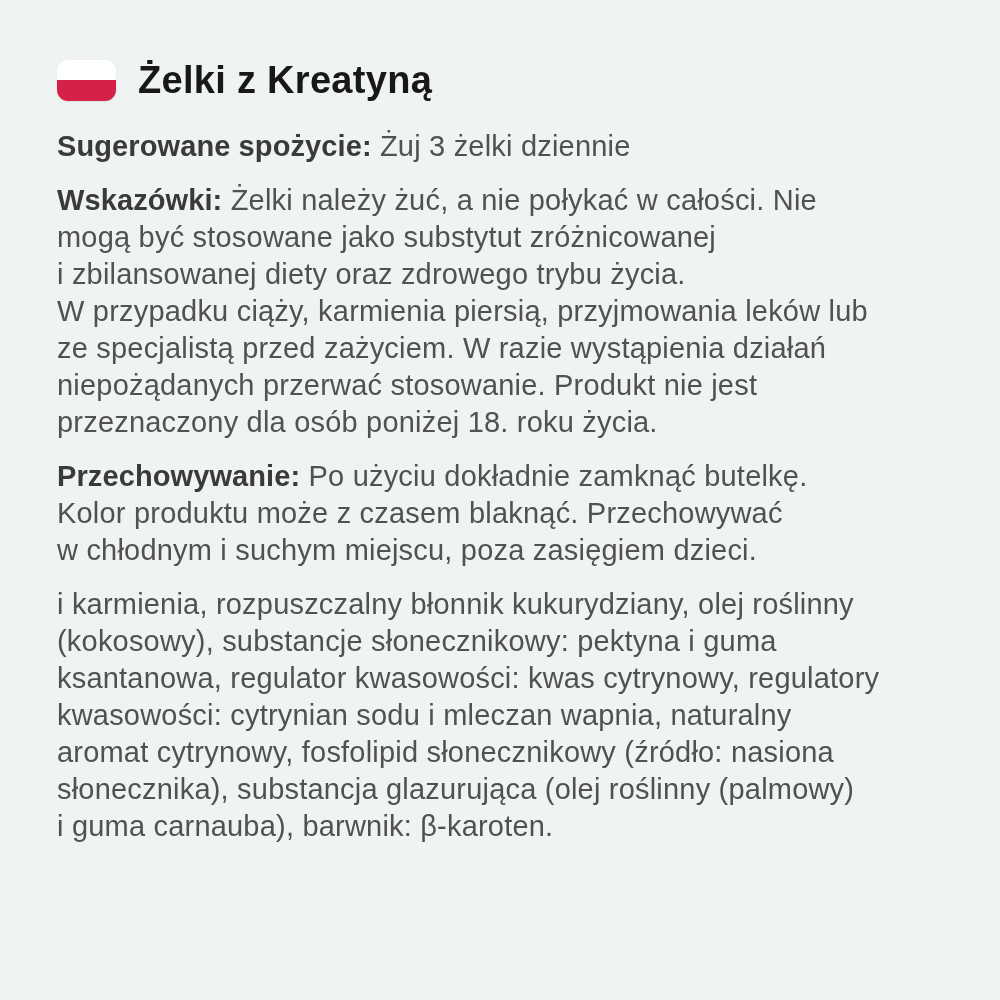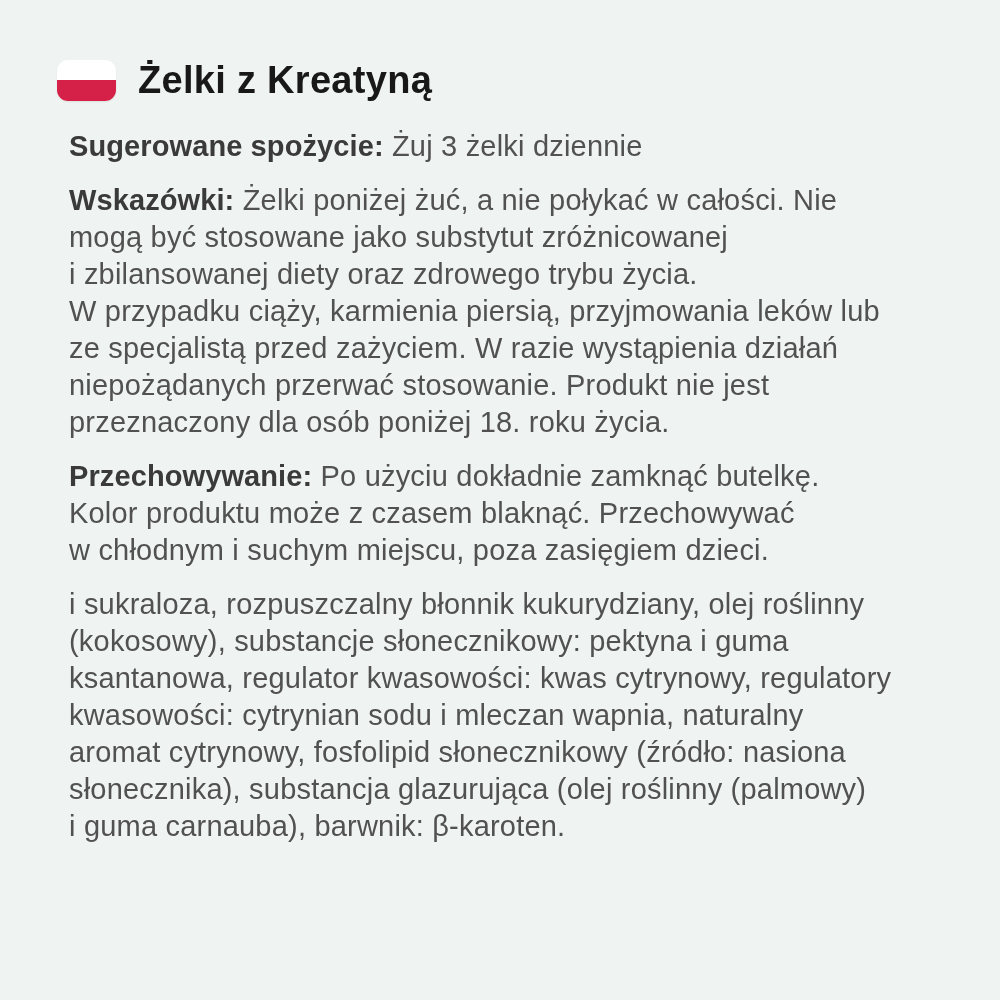--- a/index.html
+++ b/index.html
@@ -33,21 +33,21 @@
   .flag .half-top { flex: 1; background: #ffffff; }
   .flag .half-bottom { flex: 1; background: #d52047; }
   .title {
     font-size: 38px;
     line-height: 42px;
     font-weight: 700;
     color: #181818;
     letter-spacing: 0.3px;
     white-space: nowrap;
   }
-  .para { margin: 12px; padding: 0; }
+  .para { margin: 0; padding: 0; }
   .para + .para { margin-top: 17px; }
   .line {
     display: block;
     font-size: 29px;
     line-height: 37px;
     font-weight: 400;
     color: #515151;
     letter-spacing: 0.2px;
     white-space: nowrap;
   }
@@ -73,41 +73,41 @@
   <div class="para">
     <span class="line">
       <strong class="label">Sugerowane spożycie:</strong>
       <span>Żuj 3 żelki dziennie</span>
     </span>
   </div>
 
   <div class="para">
     <span class="line">
       <strong class="label">Wskazówki:</strong>
-      <span>Żelki poniżej żuć, a nie połykać w całości. Nie</span>
+      <span>Żelki należy żuć, a nie połykać w całości. Nie</span>
     </span>
     <span class="line">mogą być stosowane jako substytut zróżnicowanej</span>
     <span class="line">i zbilansowanej diety oraz zdrowego trybu życia.</span>
     <span class="line">W przypadku ciąży, karmienia piersią, przyjmowania leków lub</span>
     <span class="line">ze specjalistą przed zażyciem. W razie wystąpienia działań</span>
     <span class="line">niepożądanych przerwać stosowanie. Produkt nie jest</span>
     <span class="line">przeznaczony dla osób poniżej 18. roku życia.</span>
   </div>
 
   <div class="para">
     <span class="line">
       <strong class="label">Przechowywanie:</strong>
       <span>Po użyciu dokładnie zamknąć butelkę.</span>
     </span>
     <span class="line">Kolor produktu może z czasem blaknąć. Przechowywać</span>
     <span class="line">w chłodnym i suchym miejscu, poza zasięgiem dzieci.</span>
   </div>
 
   <div class="para">
-    <span class="line">i sukraloza, rozpuszczalny błonnik kukurydziany, olej roślinny</span>
+    <span class="line">i karmienia, rozpuszczalny błonnik kukurydziany, olej roślinny</span>
     <span class="line">(kokosowy), substancje słonecznikowy: pektyna i guma</span>
     <span class="line">ksantanowa, regulator kwasowości: kwas cytrynowy, regulatory</span>
     <span class="line">kwasowości: cytrynian sodu i mleczan wapnia, naturalny</span>
     <span class="line">aromat cytrynowy, fosfolipid słonecznikowy (źródło: nasiona</span>
     <span class="line">słonecznika), substancja glazurująca (olej roślinny (palmowy)</span>
     <span class="line">i guma carnauba), barwnik: β-karoten.</span>
   </div>
 
 </div>
 

